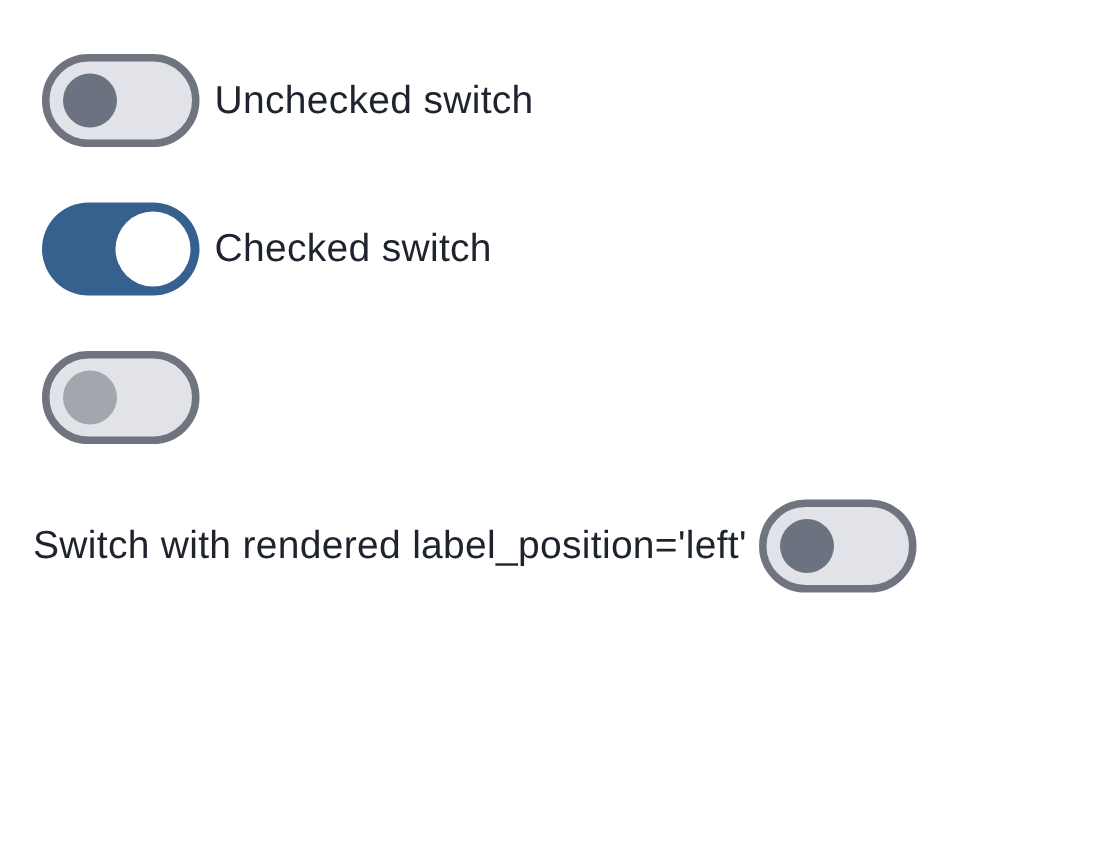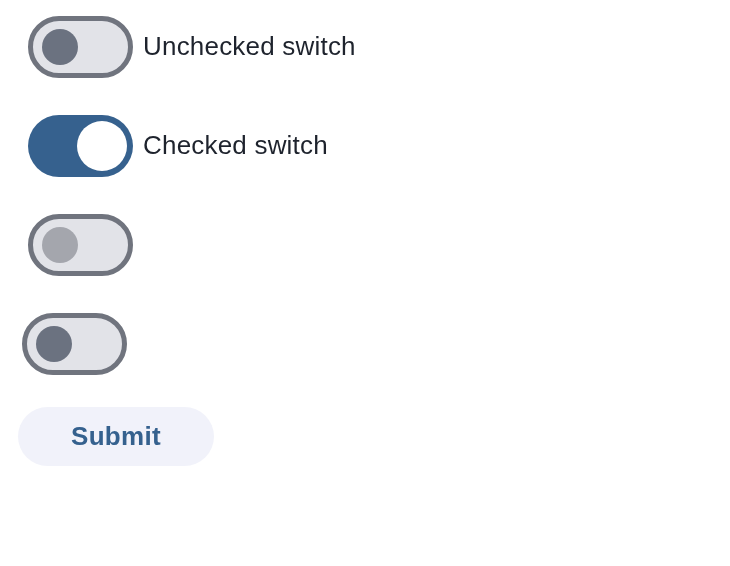--- a/index.html
+++ b/index.html
@@ -9,20 +9,21 @@
     height: 566px;
     background: #ffffff;
     font-family: "Liberation Sans", sans-serif;
     overflow: hidden;
   }
   .page {
     box-sizing: border-box;
     width: 730px;
     height: 417px;
     padding-top: 16px;
+    margin-top: 20px;
   }
   .switch-row {
     display: flex;
     align-items: center;
     height: 62px;
     margin: 0 0 37px 28px;
     gap: 10px;
   }
   .switch-row.label-left {
     margin-left: 22px;
@@ -113,20 +114,20 @@
     <span class="switch-label">Checked switch</span>
   </div>
 
   <div class="switch-row">
     <button class="switch disabled" role="switch" aria-checked="false" disabled="">
       <span class="thumb"></span>
     </button>
   </div>
 
   <div class="switch-row label-left">
+    <span class="switch-label">Switch with rendered label_position='left'</span>
     <button class="switch" role="switch" aria-checked="false">
       <span class="thumb"></span>
     </button>
   </div>
 
-  <button class="submit-button" type="submit">Submit</button>
 
 </div>
 
 </body></html>

